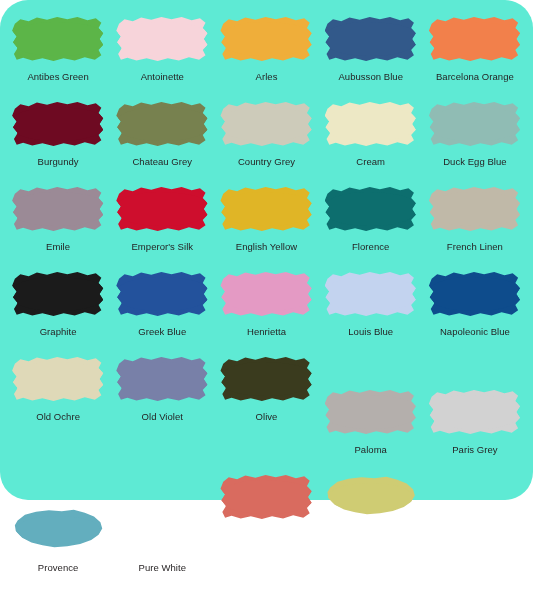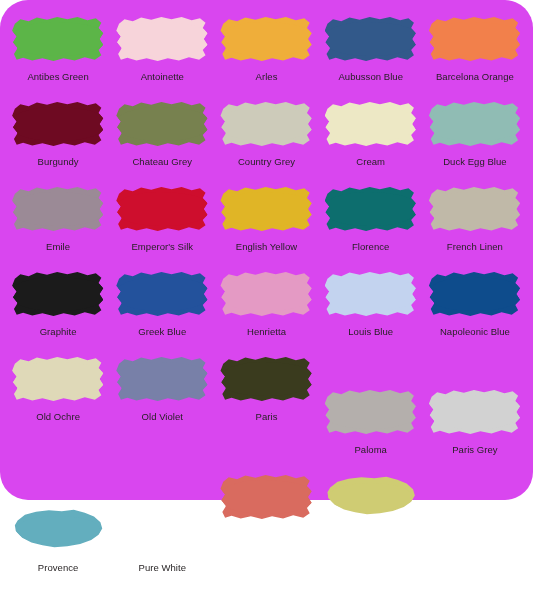--- a/index.html
+++ b/index.html
@@ -13,21 +13,21 @@
     overflow: hidden;
     font-family: "Liberation Sans", sans-serif;
     color: #2b2b2b;
     -webkit-font-smoothing: antialiased;
   }
 
   #palette-sheet {
     position: relative;
     width: 533px;
     height: 500px;
-    background: #d946ef;
+    background: #5eead4;
     box-sizing: border-box;
     border-radius: 28px;
   }
 
   .palette-grid {
     display: grid;
     grid-template-columns: repeat(5, 1fr);
     padding: 8px 6px 0 6px;
     box-sizing: border-box;
   }
@@ -249,21 +249,21 @@
       <div class="swatch-cell">
         <div class="swatch-stroke-wrap">
           <div class="swatch-stroke" style="background: rgb(120, 128, 168);"></div>
         </div>
         <div class="swatch-label">Old Violet</div>
       </div>
       <div class="swatch-cell">
         <div class="swatch-stroke-wrap">
           <div class="swatch-stroke" style="background: rgb(58, 59, 30);"></div>
         </div>
-        <div class="swatch-label">Paris</div>
+        <div class="swatch-label">Olive</div>
       </div>
       <div class="swatch-cell row-gap-before">
         <div class="swatch-stroke-wrap">
           <div class="swatch-stroke" style="background: rgb(180, 175, 172);"></div>
         </div>
         <div class="swatch-label">Paloma</div>
       </div>
       <div class="swatch-cell row-gap-before">
         <div class="swatch-stroke-wrap">
           <div class="swatch-stroke" style="background: rgb(210, 210, 210);"></div>

